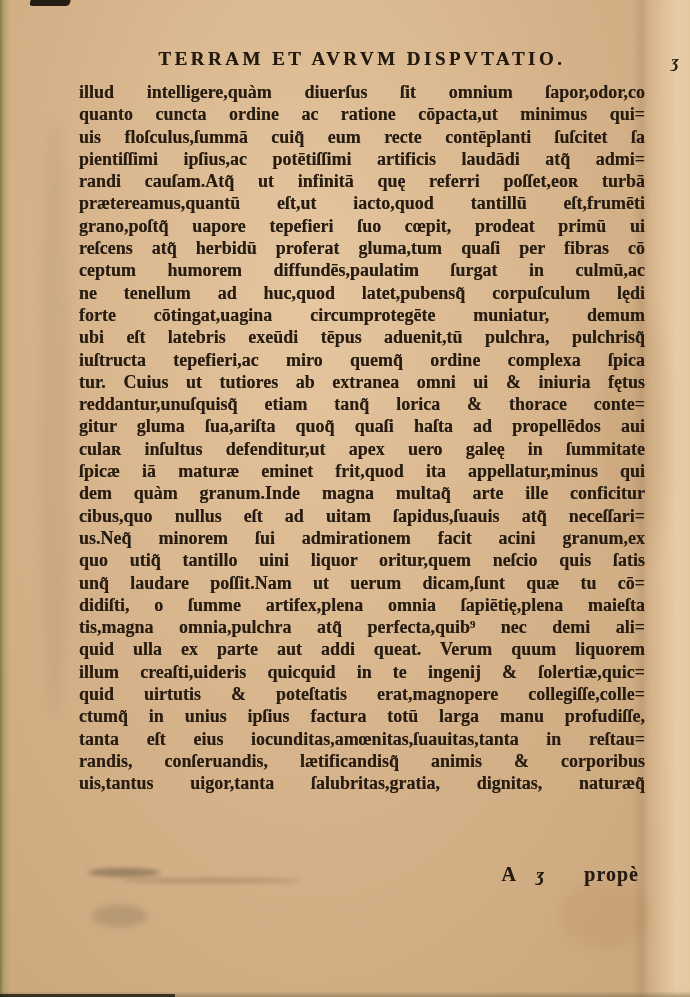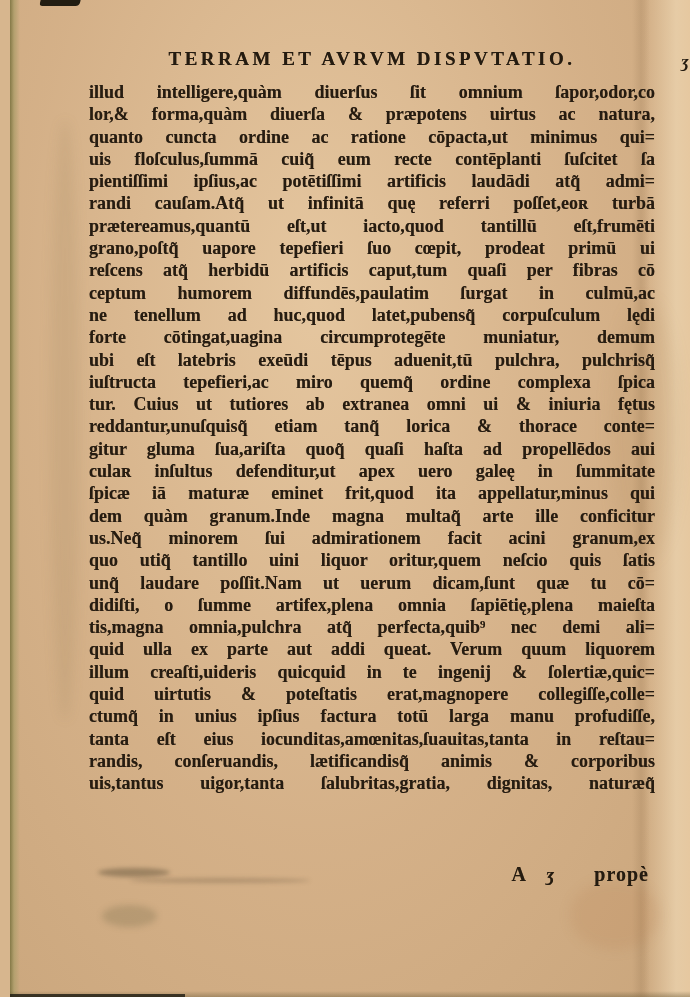--- a/index.html
+++ b/index.html
@@ -6,21 +6,20 @@
   body{
     width:690px;height:997px;overflow:hidden;position:relative;
     font-family:"Liberation Serif","DejaVu Serif",serif;
     background:#d7b68e;
   }
   .page{
     position:absolute;inset:0;
     background:
       radial-gradient(ellipse at 45% 30%, rgba(231,201,162,.9) 0%, rgba(214,178,138,.6) 55%, rgba(198,162,120,.7) 100%),
       #d2ae85;
-    margin-left: 10px;
   }
   
   .edge-left{position:absolute;left:0;top:0;bottom:0;width:10px;
     background:linear-gradient(90deg,#857947 0px,#b3a06e 4px,rgba(179,160,110,0) 10px);}
   .edge-right{position:absolute;right:0;top:0;bottom:0;width:46px;
     background:linear-gradient(to right,rgba(232,205,166,0) 0,rgba(234,209,172,.85) 70%,#e6c8a0 100%);}
   .edge-bottom{position:absolute;left:0;bottom:0;right:0;height:6px;
     background:linear-gradient(to top,rgba(110,95,62,.45),rgba(110,95,62,0));}
   .corner-mark{position:absolute;left:30px;top:0;width:40px;height:6px;background:#221d12;
     border-radius:0 0 4px 3px;transform:skewX(-12deg);}
@@ -86,39 +85,39 @@
   <div class="stain s5"></div>
   <div class="stain s6"></div>
 
   <div class="header-row">
     <span class="header-title">TERRAM ET AVRVM DISPVTATIO.</span>
     <span class="folio">ʒ</span>
   </div>
 
   <div class="body-text">
       <div class="line">illud intelligere,quàm diuerſus ſit omnium ſapor,odor,co</div>
-      <div class="line">lor,&amp; forma,quàm diuerſa &amp;  præpotens uirtus ac natura,</div>
       <div class="line">quanto cuncta ordine ac ratione  cōpacta,ut minimus qui=</div>
       <div class="line">uis floſculus,ſummā cuiq̃ eum recte contēplanti ſuſcitet ſa</div>
       <div class="line">pientiſſimi ipſius,ac potētiſſimi artificis  laudādi atq̃ admi=</div>
       <div class="line">randi cauſam.Atq̃ ut infinitā quę referri poſſet,eoʀ turbā</div>
       <div class="line">prætereamus,quantū eſt,ut iacto,quod tantillū eſt,frumēti</div>
       <div class="line">grano,poſtq̃ uapore tepefieri ſuo cœpit, prodeat primū ui</div>
-      <div class="line">reſcens atq̃ herbidū artificis caput,tum quaſi per fibras cō</div>
+      <div class="line">reſcens atq̃ herbidū proferat gluma,tum quaſi per fibras cō</div>
       <div class="line">ceptum humorem diffundēs,paulatim ſurgat in  culmū,ac</div>
       <div class="line">ne tenellum ad huc,quod latet,pubensq̃ corpuſculum lędi</div>
       <div class="line">forte cōtingat,uagina circumprotegēte muniatur, demum</div>
       <div class="line">ubi eſt latebris exeūdi tēpus aduenit,tū pulchra, pulchrisq̃</div>
       <div class="line">iuſtructa tepefieri,ac miro quemq̃ ordine  complexa ſpica</div>
       <div class="line">tur. Cuius ut tutiores  ab extranea omni ui &amp; iniuria fętus</div>
       <div class="line">reddantur,unuſquisq̃ etiam tanq̃  lorica &amp; thorace conte=</div>
       <div class="line">gitur gluma ſua,ariſta quoq̃ quaſi haſta ad propellēdos aui</div>
       <div class="line">culaʀ inſultus defenditur,ut apex uero galeę in  ſummitate</div>
       <div class="line">ſpicæ iā maturæ eminet frit,quod ita appellatur,minus qui</div>
       <div class="line">dem quàm granum.Inde magna multaq̃ arte ille conficitur</div>
+      <div class="line">cibus,quo nullus eſt ad uitam ſapidus,ſuauis atq̃ neceſſari=</div>
       <div class="line">us.Neq̃ minorem ſui admirationem facit acini granum,ex</div>
       <div class="line">quo utiq̃ tantillo uini liquor oritur,quem neſcio quis ſatis</div>
       <div class="line">unq̃ laudare poſſit.Nam ut uerum  dicam,ſunt quæ tu cō=</div>
       <div class="line">didiſti, o ſumme artifex,plena omnia ſapiētię,plena maieſta</div>
       <div class="line">tis,magna omnia,pulchra atq̃ perfecta,quib⁹  nec demi ali=</div>
       <div class="line">quid ulla ex parte aut addi queat. Verum  quum  liquorem</div>
       <div class="line">illum creaſti,uideris quicquid in te ingenij &amp; ſolertiæ,quic=</div>
       <div class="line">quid uirtutis &amp; poteſtatis erat,magnopere collegiſſe,colle=</div>
       <div class="line">ctumq̃ in unius ipſius factura totū  larga manu profudiſſe,</div>
       <div class="line">tanta eſt eius iocunditas,amœnitas,ſuauitas,tanta in reſtau=</div>

